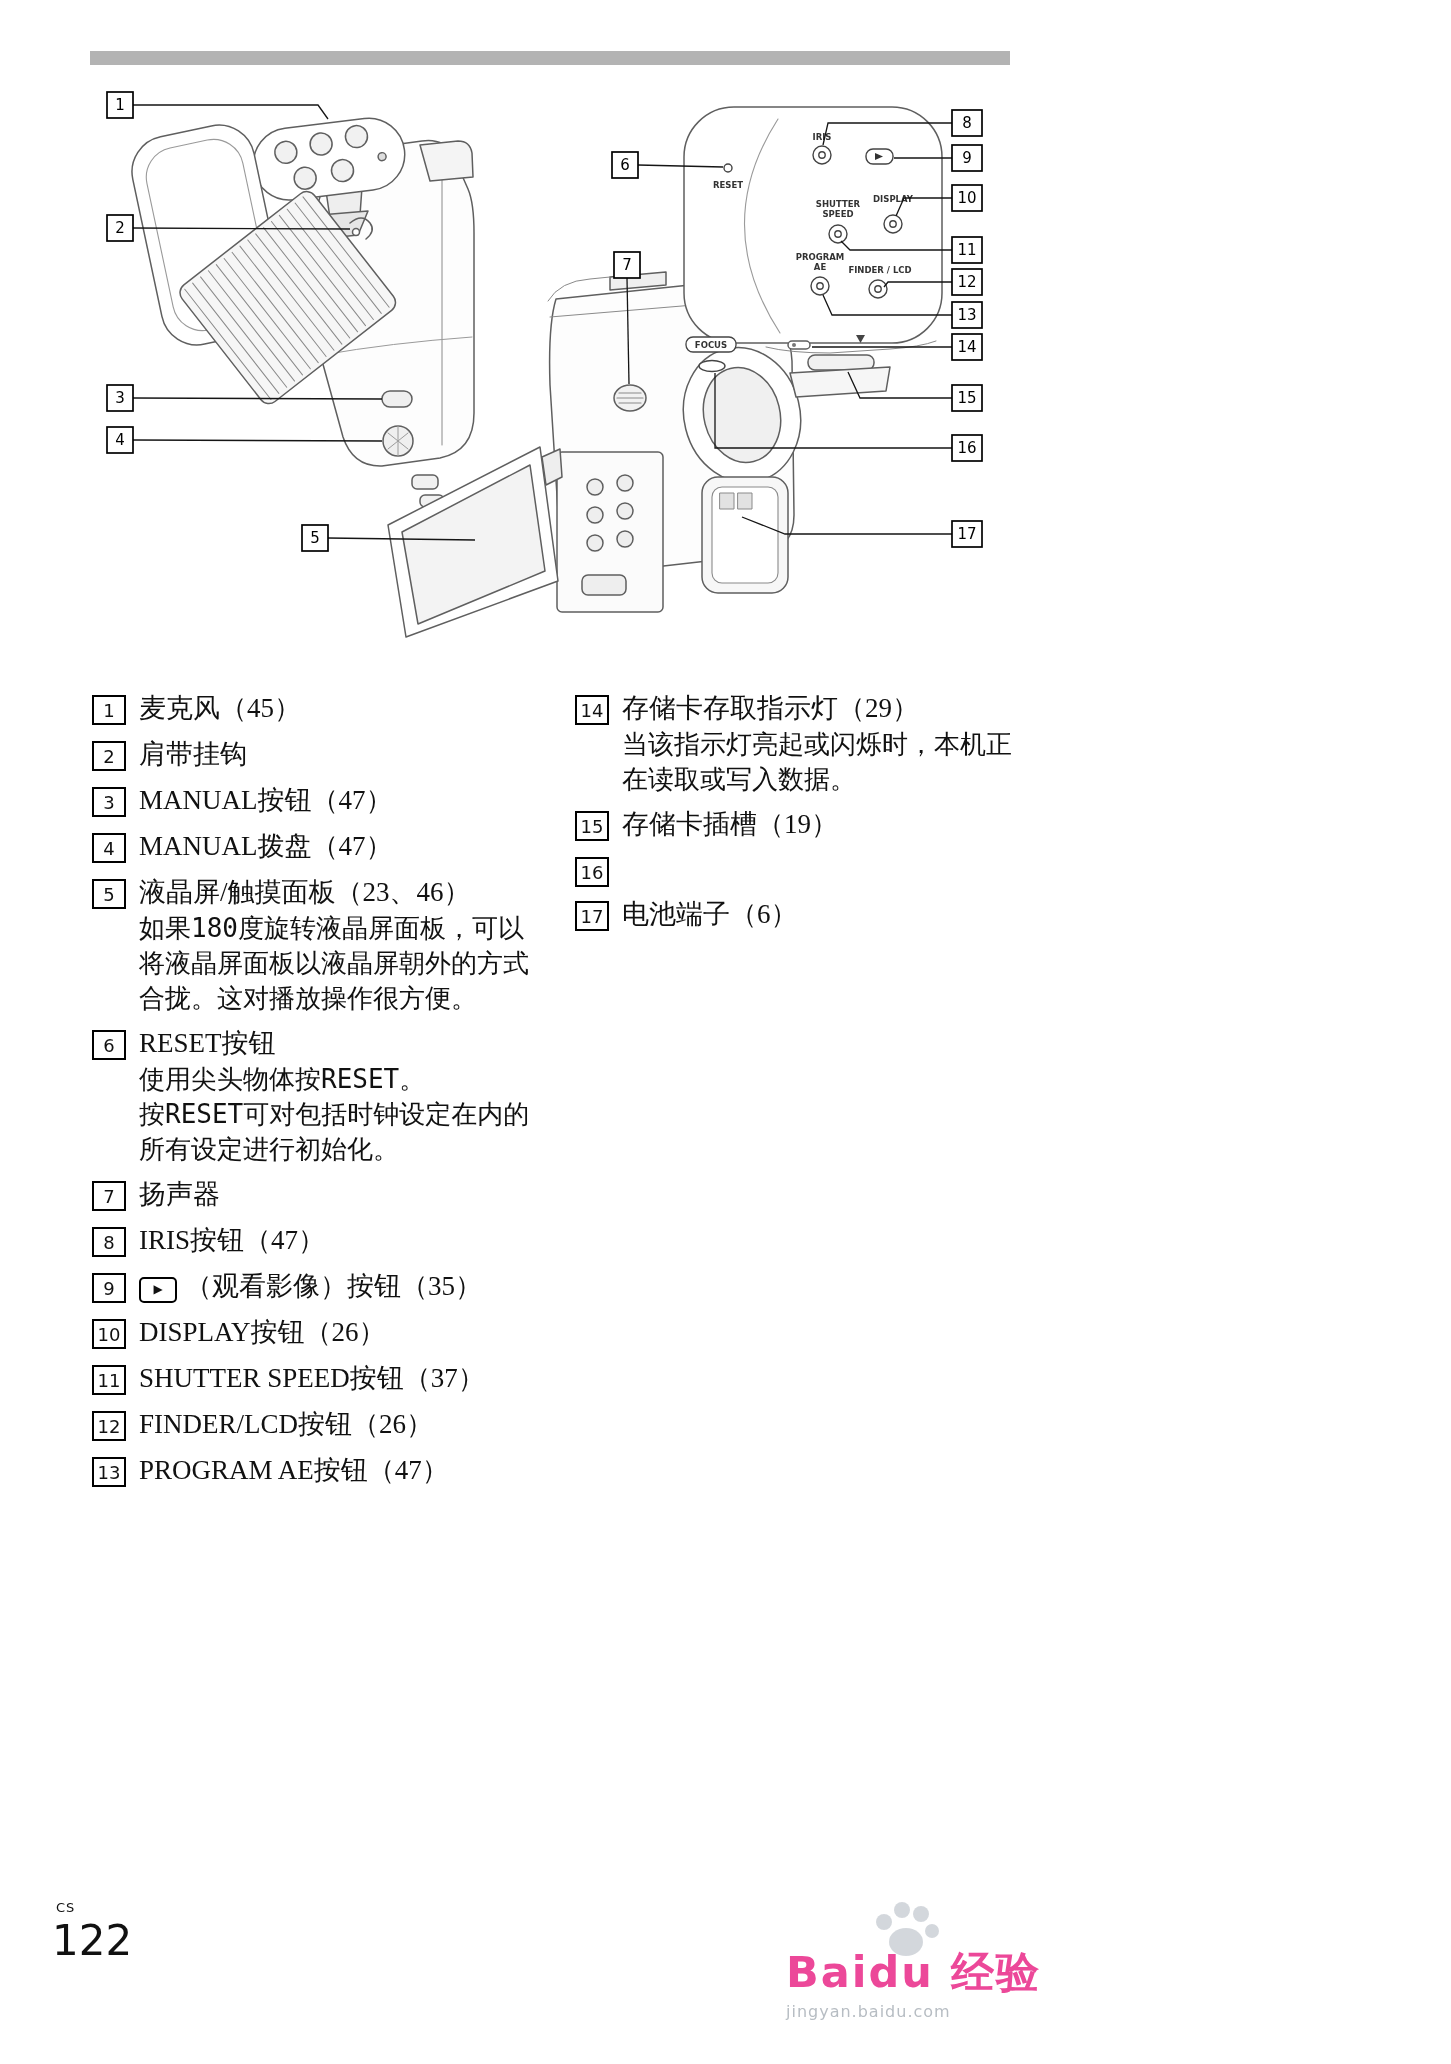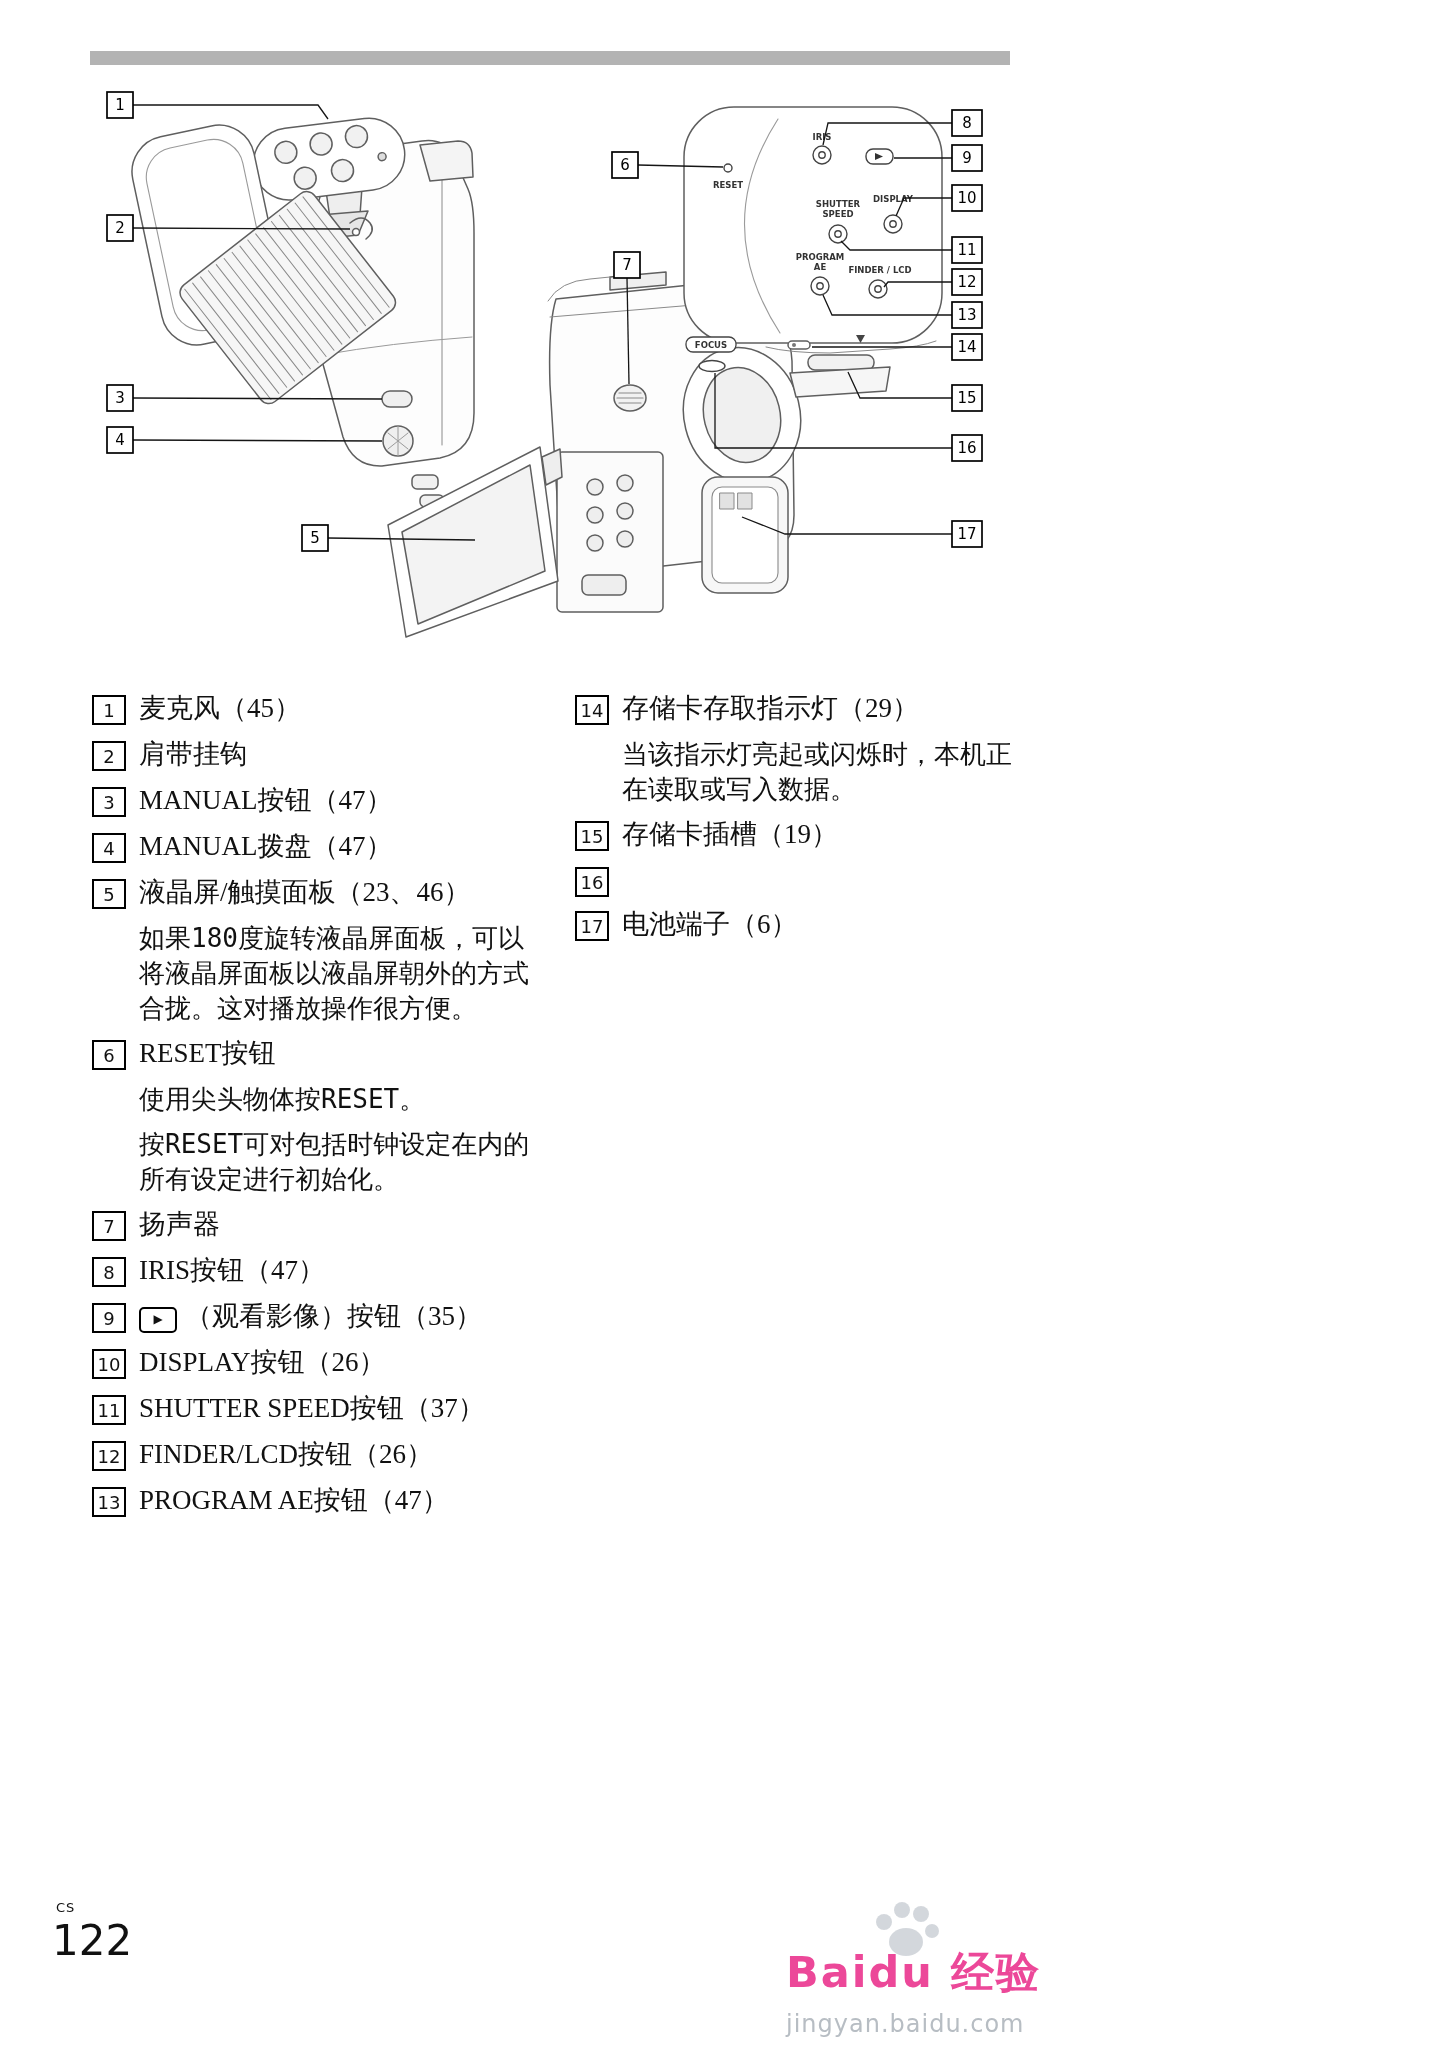--- a/index.html
+++ b/index.html
@@ -20,33 +20,33 @@
   .col-left  { left:92px;  width:480px; }
   .col-right { left:575px; width:448px; }
 
   .item { display:flex; align-items:flex-start; margin-bottom:9px; }
   .numbox { min-width:24px; height:26px; padding:0 3px; border:2.5px solid #000;
             display:flex; align-items:center; justify-content:center;
             font-size:18px; margin:5px 13px 0 0; flex-shrink:0; }
   .itext  { flex:1; }
   .ititle { font-family:Liberation Serif, serif; font-size:27px; line-height:37px; }
   .idesc  { font-family:"DejaVu Sans Mono","DejaVu Sans",sans-serif; font-size:26px; line-height:35px;
-            margin-top:10px; max-width:395px; }
+            margin-top:0; max-width:395px; }
   .play-box { display:inline-flex; align-items:center; justify-content:center;
               width:34px; height:22px; border:2.5px solid #000; border-radius:5px;
               margin-right:8px; font-size:12px; vertical-align:2px; }
 
   .pageno { position:absolute; left:36px; top:1900px;margin-left:16px; }
   .pageno .lang { font-size:13px; margin-left:4px; letter-spacing:1px; }
   .pageno .num  { font-size:42px; margin-top:1px; }
 
   .wm { position:absolute; left:786px; top:1898px; width:340px; }
   .wm .paw { position:absolute; left:80px; top:0; }
   .wm-text { margin-top:46px; font-size:43px; font-weight:bold; color:#ec4899; letter-spacing:2px; }
-  .wm-url  { font-size:24px; color:#b7bdc3; margin-top:8px; letter-spacing:1px; }
+  .wm-url  { font-size:16px; color:#b7bdc3; margin-top:0; letter-spacing:1px; }
 </style>
 </head>
 <body>
 
 <div class="page">
 
   <div class="topbar"></div>
 
   <svg class="diagram" viewBox="0 0 920 560" xmlns="http://www.w3.org/2000/svg">
 

